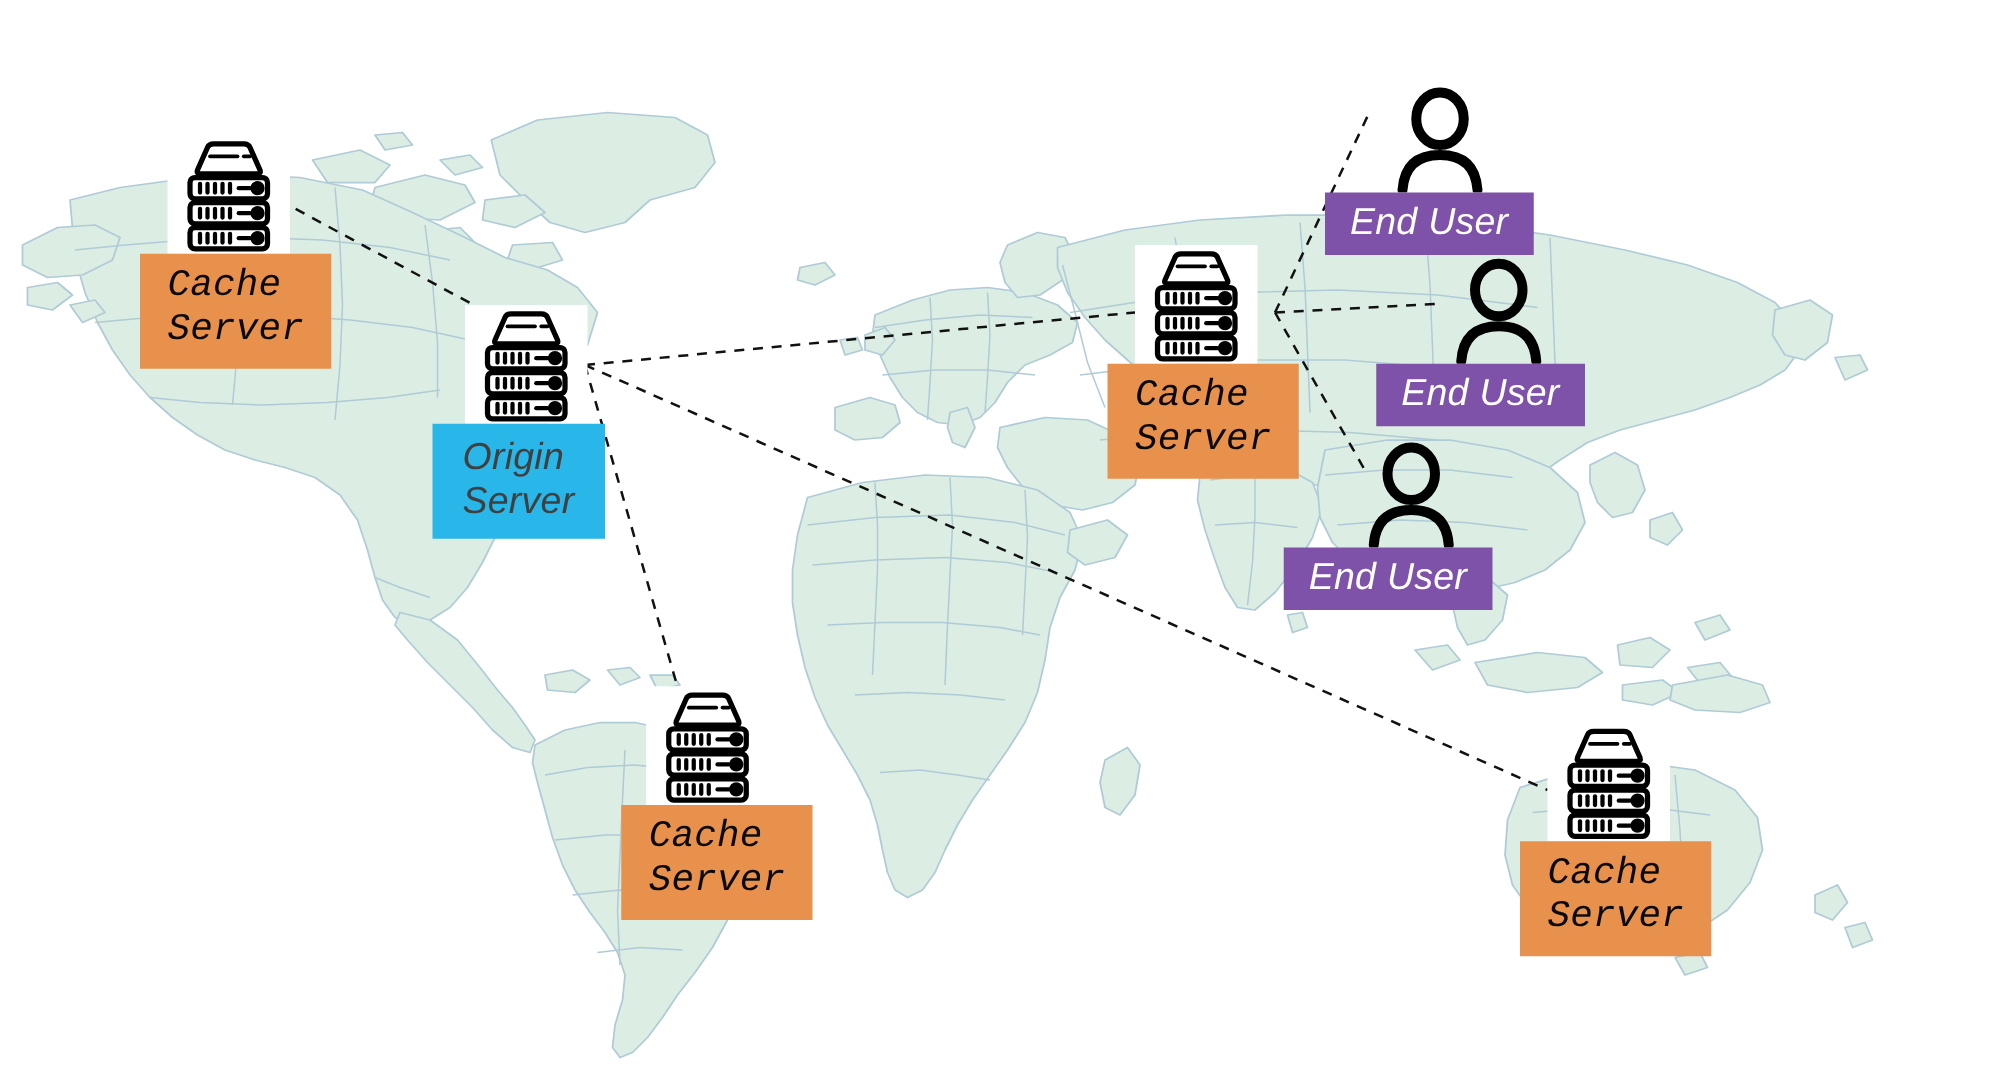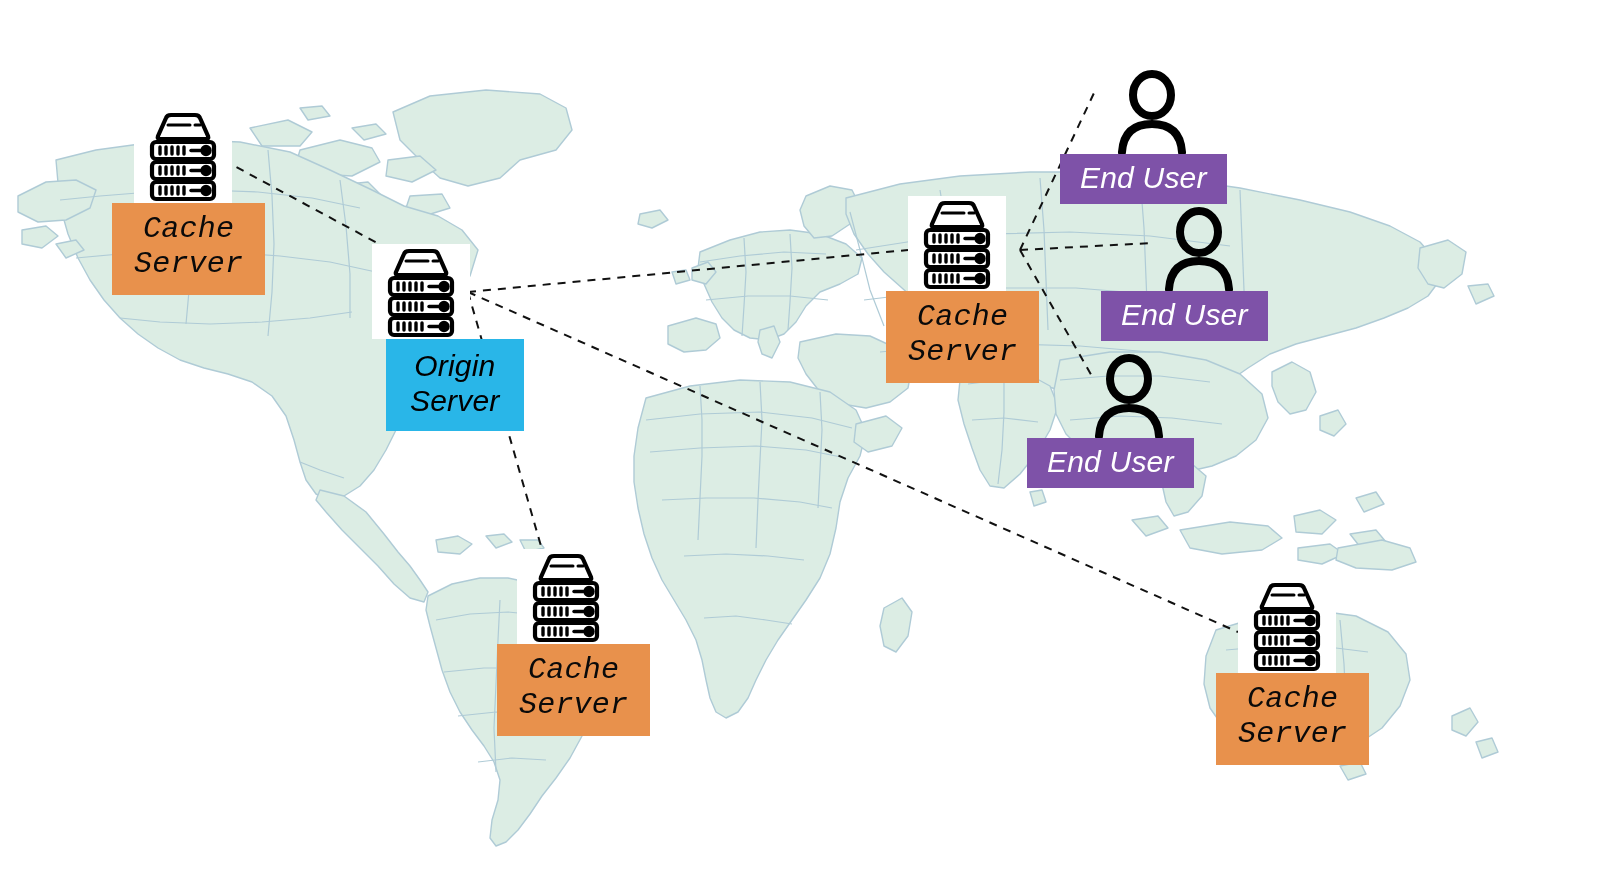--- a/index.html
+++ b/index.html
@@ -39,21 +39,21 @@
     line-height: 0;
     padding: 2px 6px 1px 6px;
   }
   .user-icon-wrap {
     display: block;
     line-height: 0;
   }
   .label-box {
     font-style: italic;
     font-weight: 400;
-    text-align: center;
+    text-align: left;
     line-height: 1.18;
     white-space: pre-line;
     letter-spacing: 0.2px;
   }
   .label-cache {
     background: #e8914c;
     color: #0a0a0a;
     font-size: 30px;
     padding: 9px 22px 12px 22px;
     font-family: Liberation Mono, monospace;
@@ -349,21 +349,21 @@
               <line x1="38" y1="77" x2="38" y2="84"></line>
             <line x1="44" y1="77" x2="44" y2="84"></line>
             <line x1="51" y1="80.5" x2="60" y2="80.5"></line>
           </g>
           <circle cx="66" cy="40.5" r="3.6" fill="#000000"></circle>
           <circle cx="66" cy="60.5" r="3.6" fill="#000000"></circle>
           <circle cx="66" cy="80.5" r="3.6" fill="#000000"></circle>
         </g>
       </svg>
     </span>
-    <div class="label-box label-origin" style="background: rgb(41, 182, 232); color: #000000; margin-left: 40px;">Origin
+    <div class="label-box label-origin" style="background: rgb(41, 182, 232); color: #404040;">Origin
 Server</div>
   </div>
 
   <div class="node" id="node-cache-sa">
     <span class="server-icon-wrap">
       <svg width="86" height="92" viewBox="0 0 86 92">
         <g fill="none" stroke="#000000" stroke-width="4.2" stroke-linejoin="round" stroke-linecap="round">
           <path d="M18,26 L26,8 Q27,5 31,5 L55,5 Q59,5 60,8 L68,26 Q69,29 66,29 L20,29 Q17,29 18,26 Z" fill="#ffffff"></path>
           <line x1="28" y1="15" x2="50" y2="15" stroke-width="3"></line>
           <line x1="55" y1="15" x2="60" y2="15" stroke-width="3"></line>

